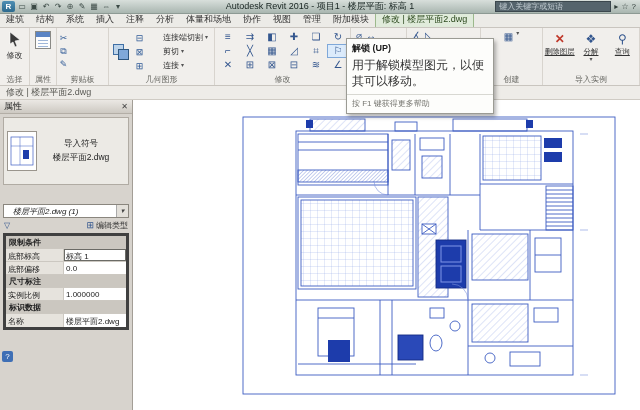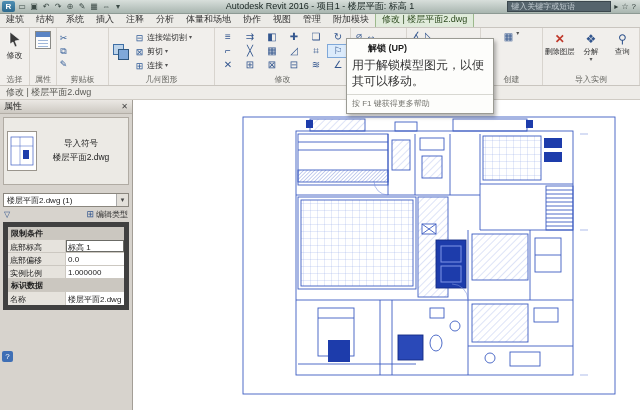--- a/index.html
+++ b/index.html
@@ -10,21 +10,21 @@
   
   .titlebar{position:absolute;left:0;top:0;width:640px;height:14px;
     background:linear-gradient(#d8dfdb,#a9b6b0);border-bottom:1px solid #8d9a94;
     display:flex;align-items:center;z-index:20;}
   .qat{display:flex;gap:2px;align-items:center;padding-left:2px;}
   .appbtn{width:13px;height:11px;background:linear-gradient(#4f8fb4,#2d6a8e);color:#fff;
     font-size:8px;font-weight:bold;text-align:center;line-height:11px;border-radius:2px;}
   .qi{min-width:10px;height:11px;font-size:8px;line-height:11px;text-align:center;color:#3c4a46;}
   .tb-title{position:absolute;left:50%;transform:translateX(-50%);font-size:9px;color:#15221f;white-space:nowrap;}
   .tb-right{margin-left:auto;display:flex;align-items:center;gap:3px;padding-right:4px;}
-  .searchbox{width:104px;height:11px;background:#55646c;border:1px solid #3b474d;color:#d4dde1;
+  .searchbox{width:116px;height:11px;background:#55646c;border:1px solid #3b474d;color:#d4dde1;
     font-size:8px;padding:0 3px;font-family:"Liberation Sans",sans-serif;}
   .searchbox::placeholder{color:#c2ccd1;}
   .tbi{font-size:8px;color:#2e3b37;line-height:11px;}
 
   
   .tabrow{position:absolute;left:0;top:14px;width:640px;height:14px;background:#ecebe7;
     border-bottom:1px solid #c9c5bf;display:flex;align-items:flex-end;z-index:19;}
   .tab{padding:2px 6px 1px;font-size:9px;color:#333;white-space:nowrap;}
   .tab.ctx{background:#e0ebdb;border:1px solid #9cb98c;border-bottom:none;color:#2c4a1e;}
 
@@ -55,67 +55,67 @@
 
   .clip-col{display:flex;flex-direction:column;gap:1px;padding-top:4px;}
   .smico{width:13px;height:12px;font-size:9px;line-height:12px;text-align:center;color:#2f5a96;}
   .paste-icon{width:15px;height:17px;background:#c89b5a;border:1px solid #7d6034;position:relative;}
   .paste-icon:before{content:"";position:absolute;left:2px;top:3px;width:9px;height:12px;background:#fff;border:1px solid #999;}
 
   .geom-big{width:24px;display:flex;align-items:center;justify-content:center;padding-bottom:10px;}
   .geom-rows{display:flex;flex-direction:column;justify-content:flex-start;padding:3px 0 10px 1px;gap:1px;}
   .grow{display:flex;align-items:center;gap:2px;height:13px;white-space:nowrap;}
   .grow .gi{font-size:9px;color:#2f5a96;width:11px;text-align:center;}
-  .grow .gt{font-size:8px;color:#333;}
+  .grow .gt{font-size:8px;color:#333;margin-left:16px;}
 
   .modgrid{display:grid;grid-template-columns:repeat(6,22px);grid-auto-rows:14px;padding:2px 0 0 2px;}
   .mcell{font-size:10px;line-height:14px;text-align:center;color:#33568e;}
   .mcell.hot{background:#dcebfb;border:1px solid #7fa8d9;line-height:12px;}
 
   .miniicons{display:flex;gap:4px;padding:2px 0 0 5px;}
   .mini{font-size:10px;color:#33568e;}
   .create-big{display:flex;align-items:flex-start;justify-content:center;gap:3px;padding-top:3px;}
 
   .impbtn{display:flex;flex-direction:column;align-items:center;padding-top:2px;width:31px;}
   .impbtn .iicon{font-size:12px;line-height:14px;height:15px;color:#33568e;}
   .impbtn .iicon.red{color:#c0392b;font-weight:bold;}
-  .impbtn .itext{font-size:7.5px;color:#333;white-space:nowrap;}
+  .impbtn .itext{font-size:7.5px;color:#333;white-space:nowrap;text-decoration:underline;}
 
   
   .tooltip{position:absolute;left:346px;top:38px;width:148px;background:#fdfdfb;
     border:1px solid #9b9b94;box-shadow:2px 3px 4px rgba(0,0,0,.3);z-index:60;}
-  .tt-title{font-size:9px;font-weight:bold;color:#1c1c1c;padding:3px 5px 1px;margin-left:16px;}
+  .tt-title{font-size:9px;font-weight:bold;color:#1c1c1c;padding:3px 5px 1px;}
   .tt-body{font-size:12px;color:#333;padding:1px 5px 5px;line-height:1.35;border-bottom:1px solid #d8d8d2;}
   .tt-foot{font-size:8px;color:#767670;padding:3px 5px 4px;}
 
   
   .optionsbar{position:absolute;left:0;top:86px;width:640px;height:14px;background:#eeece8;
     border-bottom:1px solid #cfcbc4;display:flex;align-items:center;padding-left:6px;
     font-size:9px;color:#5a5a55;z-index:5;}
 
   
   .main{position:absolute;left:0;top:100px;width:640px;height:310px;}
   .propspanel{position:absolute;left:0;top:0;width:133px;height:310px;background:#d7d3cd;
     border-right:1px solid #a39e96;display:flex;flex-direction:column;}
   .pp-header{height:14px;background:linear-gradient(#ebe8e4,#cdc9c2);border-bottom:1px solid #b3aea6;
     display:flex;align-items:center;padding:0 4px;font-size:9px;color:#222;}
   .pp-close{margin-left:auto;font-size:8px;color:#444;}
   .preview{margin:3px;height:68px;background:#eceae5;border:1px solid #b0aba3;
     display:flex;align-items:center;padding:3px;}
   .thumb{width:30px;height:40px;background:#fff;border:1px solid #9a958d;flex:none;}
   .pv-text{flex:1;text-align:center;font-size:8.5px;color:#222;line-height:1.6;}
-  .typesel{margin:5px 3px 0;height:14px;background:#fff;border:1px solid #8a867e;
-    display:flex;align-items:center;font-size:8px;padding-left:3px;color:#222;}
+  .typesel{margin:16px 3px 0;height:14px;background:#fff;border:1px solid #8a867e;
+    display:flex;align-items:center;font-size:8px;padding-left:9px;color:#222;font-style:italic;}
   .combo-arrow{margin-left:auto;width:12px;height:12px;background:#e3e0da;border-left:1px solid #aaa;
     text-align:center;line-height:12px;font-size:7px;color:#444;}
   .editrow{height:14px;display:flex;align-items:center;padding:0 4px;font-size:8px;color:#333;}
   .editrow .filter{color:#33568e;font-size:8px;}
   .editrow .spacer{flex:1;}
   .editrow .eticon{color:#33568e;font-size:9px;margin-right:2px;}
-  .pgrid{margin:1px 3px 0;border:5px solid #404040;background:#fff;}
+  .pgrid{margin:1px 3px 0;border:3px solid #404040;background:#fff;}
   .prow{display:flex;height:13px;border-bottom:1px solid #ccc8c1;font-size:8px;align-items:stretch;}
   .prow:last-child{border-bottom:none;justify-content:flex-end;}
   .prow.hdr{background:#cbc7c0;font-weight:bold;align-items:center;padding-left:3px;color:#222;}
   .pcl{width:58px;background:#e6e3dd;border-right:1px solid #ccc8c1;padding:2px 2px 0;white-space:nowrap;overflow:hidden;}
   .pcv{flex:1;background:#fff;padding:2px 2px 0;white-space:nowrap;overflow:hidden;}
   .pcv.box{outline:1px solid #6b6b66;outline-offset:-1px;}
   .pp-fill{flex:1;position:relative;}
   .pp-helpicon{position:absolute;left:2px;bottom:48px;width:11px;height:11px;background:#3f6fb5;
     color:#fff;font-size:8px;line-height:11px;text-align:center;border-radius:2px;}
 
@@ -333,20 +333,23 @@
           <span>限制条件</span>
         </div>
         <div class="prow">
           <div class="pcl">底部标高</div>
           <div class="pcv box">标高 1</div>
         </div>
         <div class="prow">
           <div class="pcl">底部偏移</div>
           <div class="pcv">0.0</div>
         </div>
+        <div class="prow hdr">
+          <span>尺寸标注</span>
+        </div>
         <div class="prow">
           <div class="pcl">实例比例</div>
           <div class="pcv">1.000000</div>
         </div>
         <div class="prow hdr">
           <span>标识数据</span>
         </div>
         <div class="prow">
           <div class="pcl">名称</div>
           <div class="pcv">楼层平面2.dwg</div>

